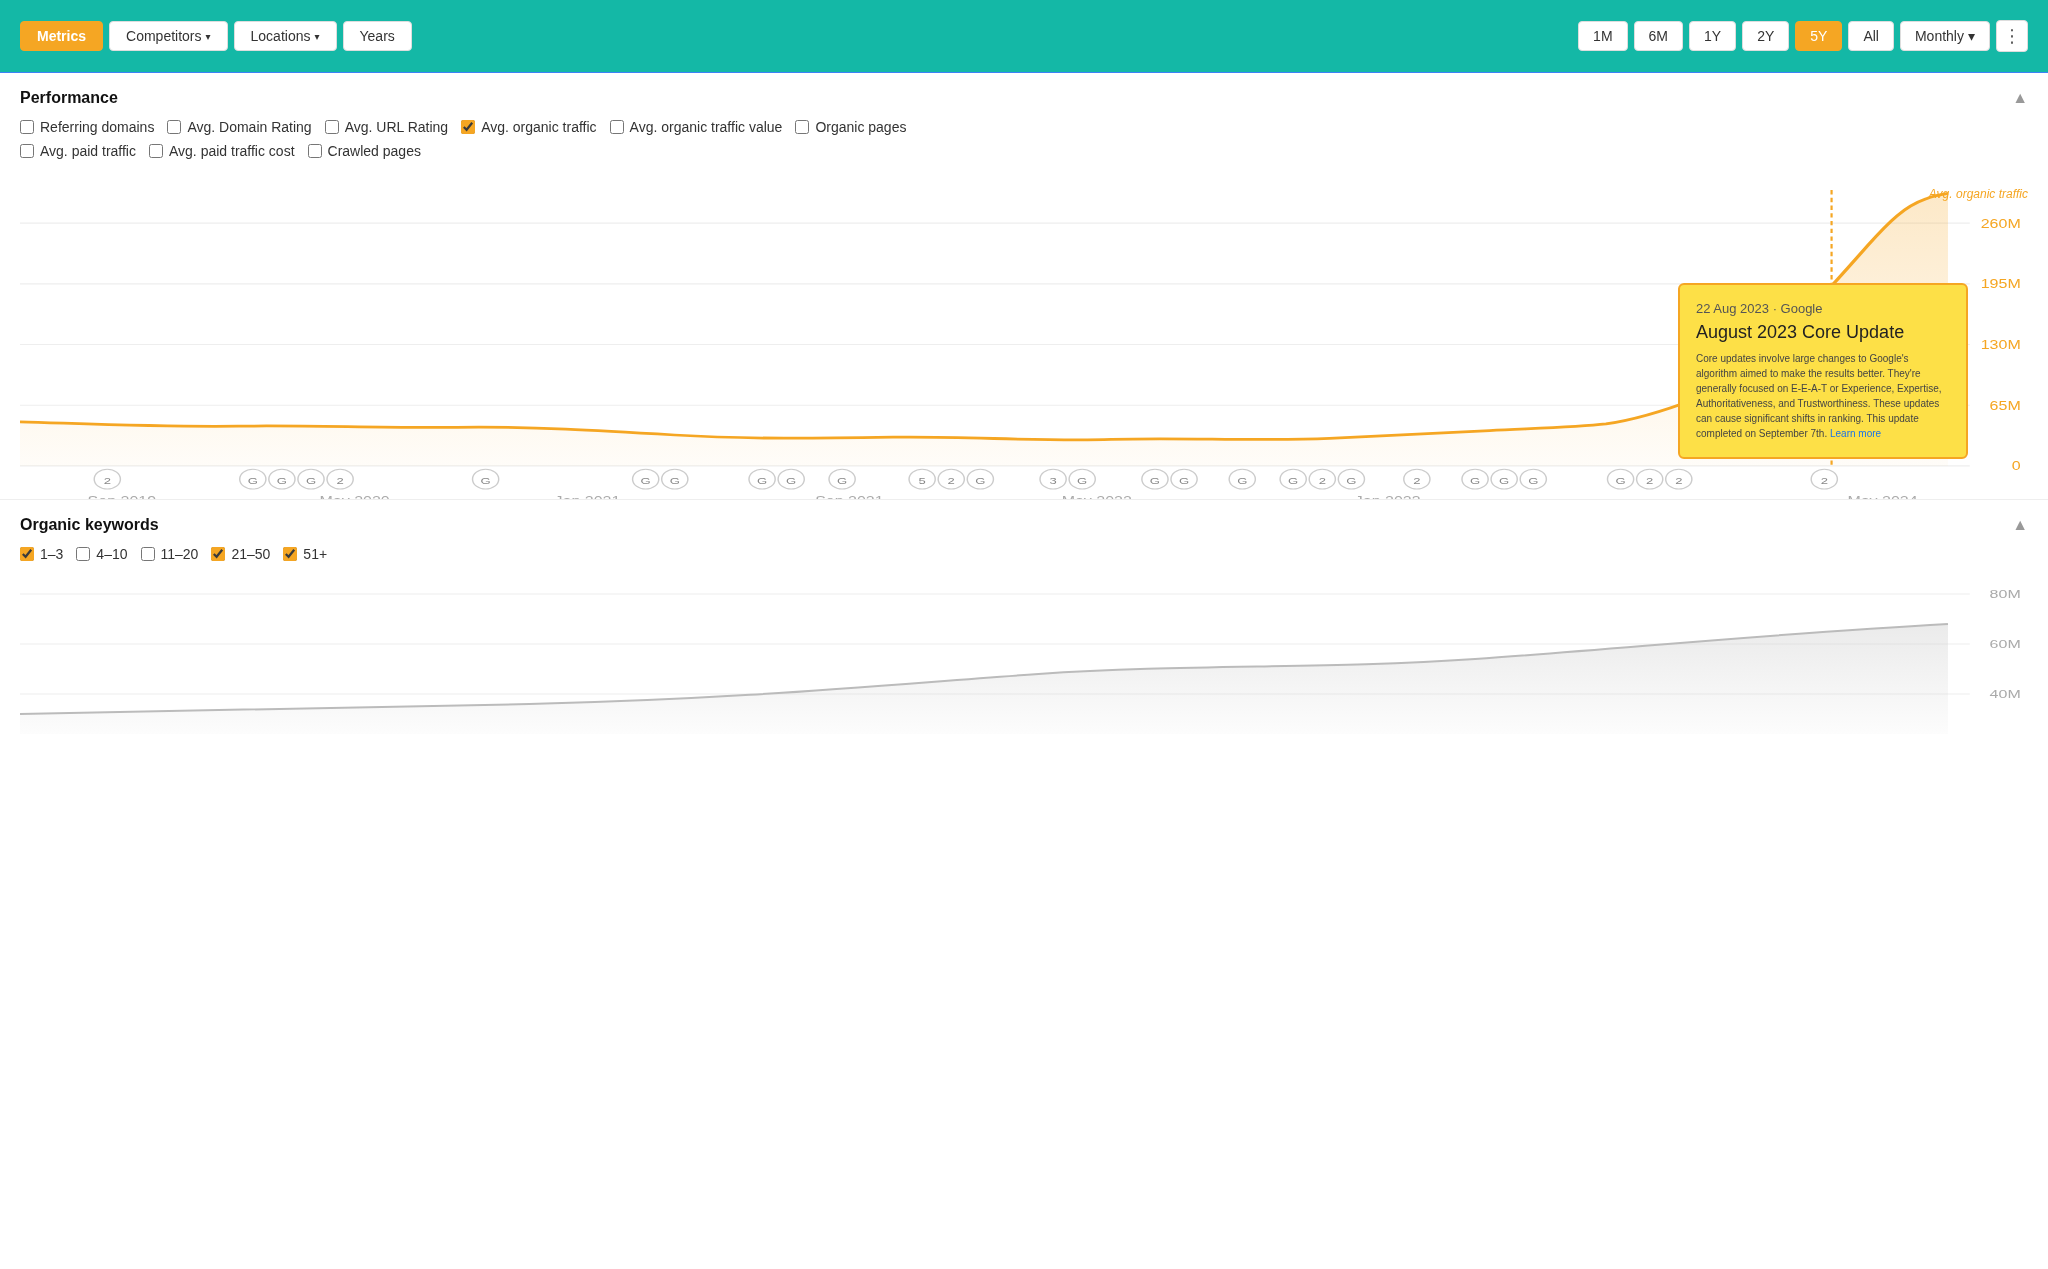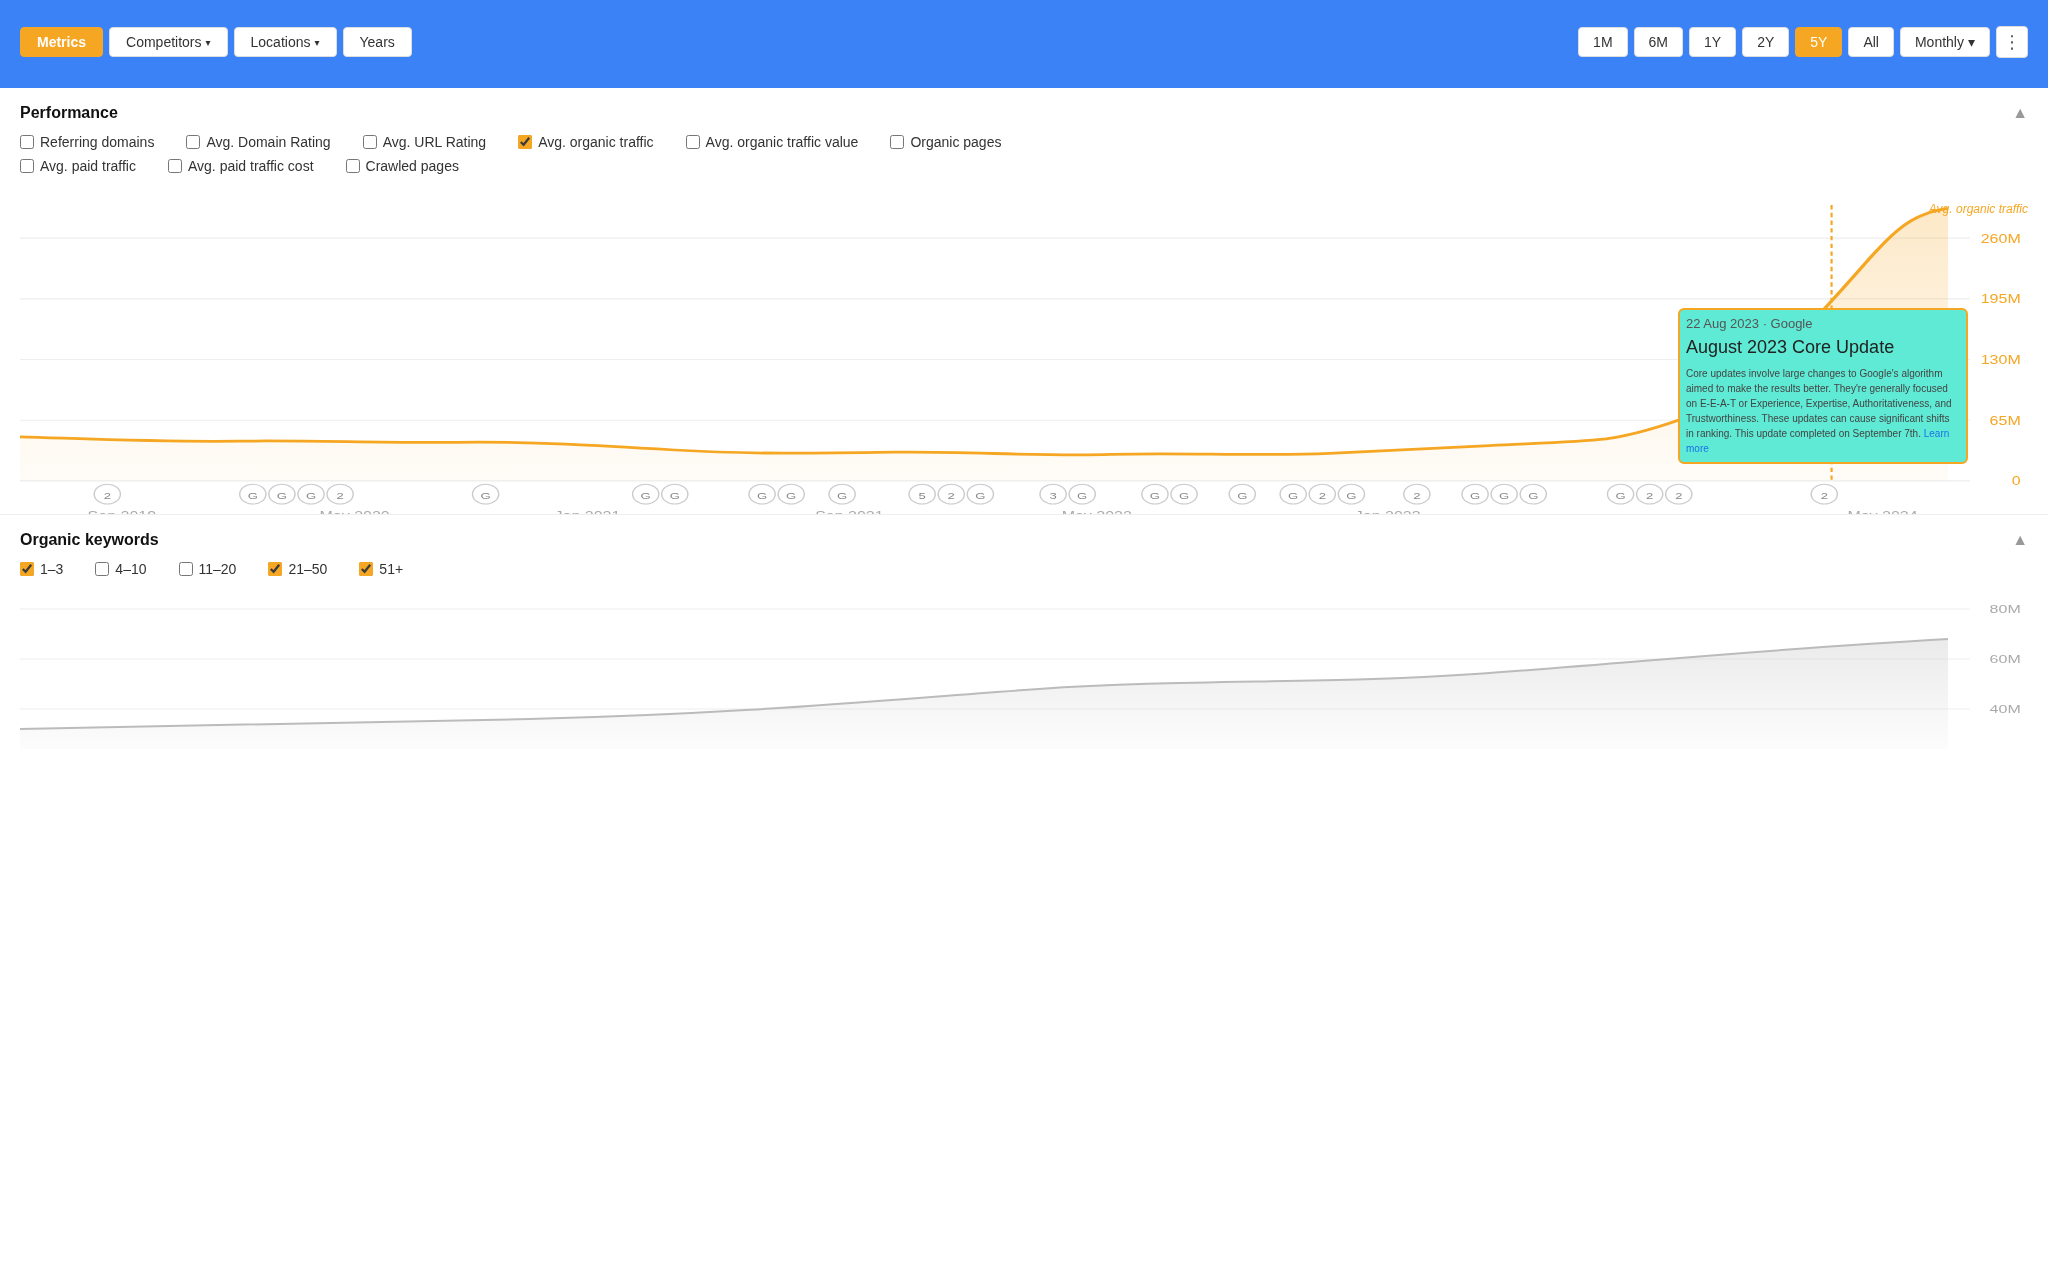--- a/index.html
+++ b/index.html
@@ -1,21 +1,21 @@
 <!DOCTYPE html>
 <html><head>
   <meta charset="utf-8">
   <style>
     * { box-sizing: border-box; margin: 0; padding: 0; }
     body { font-family: -apple-system, BlinkMacSystemFont, 'Segoe UI', Arial, sans-serif; background: #fff; color: #333; font-size: 14px; }
 
     
     .top-nav {
       display: flex; align-items: center; justify-content: space-between;
-      padding: 26px 20px; border-bottom: 4px solid #3b82f6; background: #3b82f6;
+      padding: 20px 20px; border-bottom: 1px solid #3b82f6; background: #14b8a6;
     }
     .nav-left { display: flex; gap: 6px; align-items: center; }
     .nav-btn {
       padding: 6px 16px; border-radius: 4px; border: 1px solid #ddd;
       background: #fff; cursor: pointer; font-size: 14px; color: #333;
       display: flex; align-items: center; gap: 4px;
     }
     .nav-btn.active { background: #f5a623; border-color: #f5a623; color: #fff; font-weight: 600; }
     .nav-btn .chevron { font-size: 10px; }
     .nav-right { display: flex; gap: 6px; align-items: center; }
@@ -38,39 +38,39 @@
     
     .section { padding: 0 20px; }
     .section-header {
       display: flex; align-items: flex-start; justify-content: space-between;
       padding: 16px 0 12px;
     }
     .section-title { font-size: 16px; font-weight: 700; color: #111; }
     .collapse-btn { background: none; border: none; cursor: pointer; color: #999; font-size: 16px; }
 
     
-    .checkbox-row { display: flex; flex-wrap: wrap; gap: 12px 32px; padding-bottom: 12px; }
+    .checkbox-row { display: flex; flex-wrap: wrap; gap: 12px 13px; padding-bottom: 12px; }
     .checkbox-item { display: flex; align-items: center; gap: 6px; cursor: pointer; }
     .checkbox-item input[type=checkbox] { width: 14px; height: 14px; accent-color: #f5a623; cursor: pointer; }
 
     
     .chart-container {
       position: relative; width: 100%; height: 320px; margin-top: 8px; margin-bottom: 0;
     }
     .chart-label-right {
       position: absolute; right: 0; top: 8px;
       font-size: 12px; color: #f5a623; font-style: italic;
     }
     .chart-svg { width: 100%; height: 100%; }
 
     
     .tooltip {
-      position: absolute; right: 60px; bottom: 50px;
+      position: absolute; right: 60px; bottom: 40px;
       width: 290px; border: 2px solid #f5a623; border-radius: 6px;
-      background: #5eead4; padding: 6px; z-index: 10;
+      background: #fde047; padding: 16px; z-index: 10;
     }
     .tooltip-date { font-size: 13px; color: #555; margin-bottom: 6px; }
     .tooltip-title { font-size: 18px; font-weight: 400; color: #222; margin-bottom: 8px; }
     .tooltip-body { font-size: 10px; color: #444; line-height: 1.5; }
     .tooltip-link { color: #1a73e8; text-decoration: none; }
 
     
     .divider { border: none; border-top: 1px solid #eee; margin: 0; }
 
     

